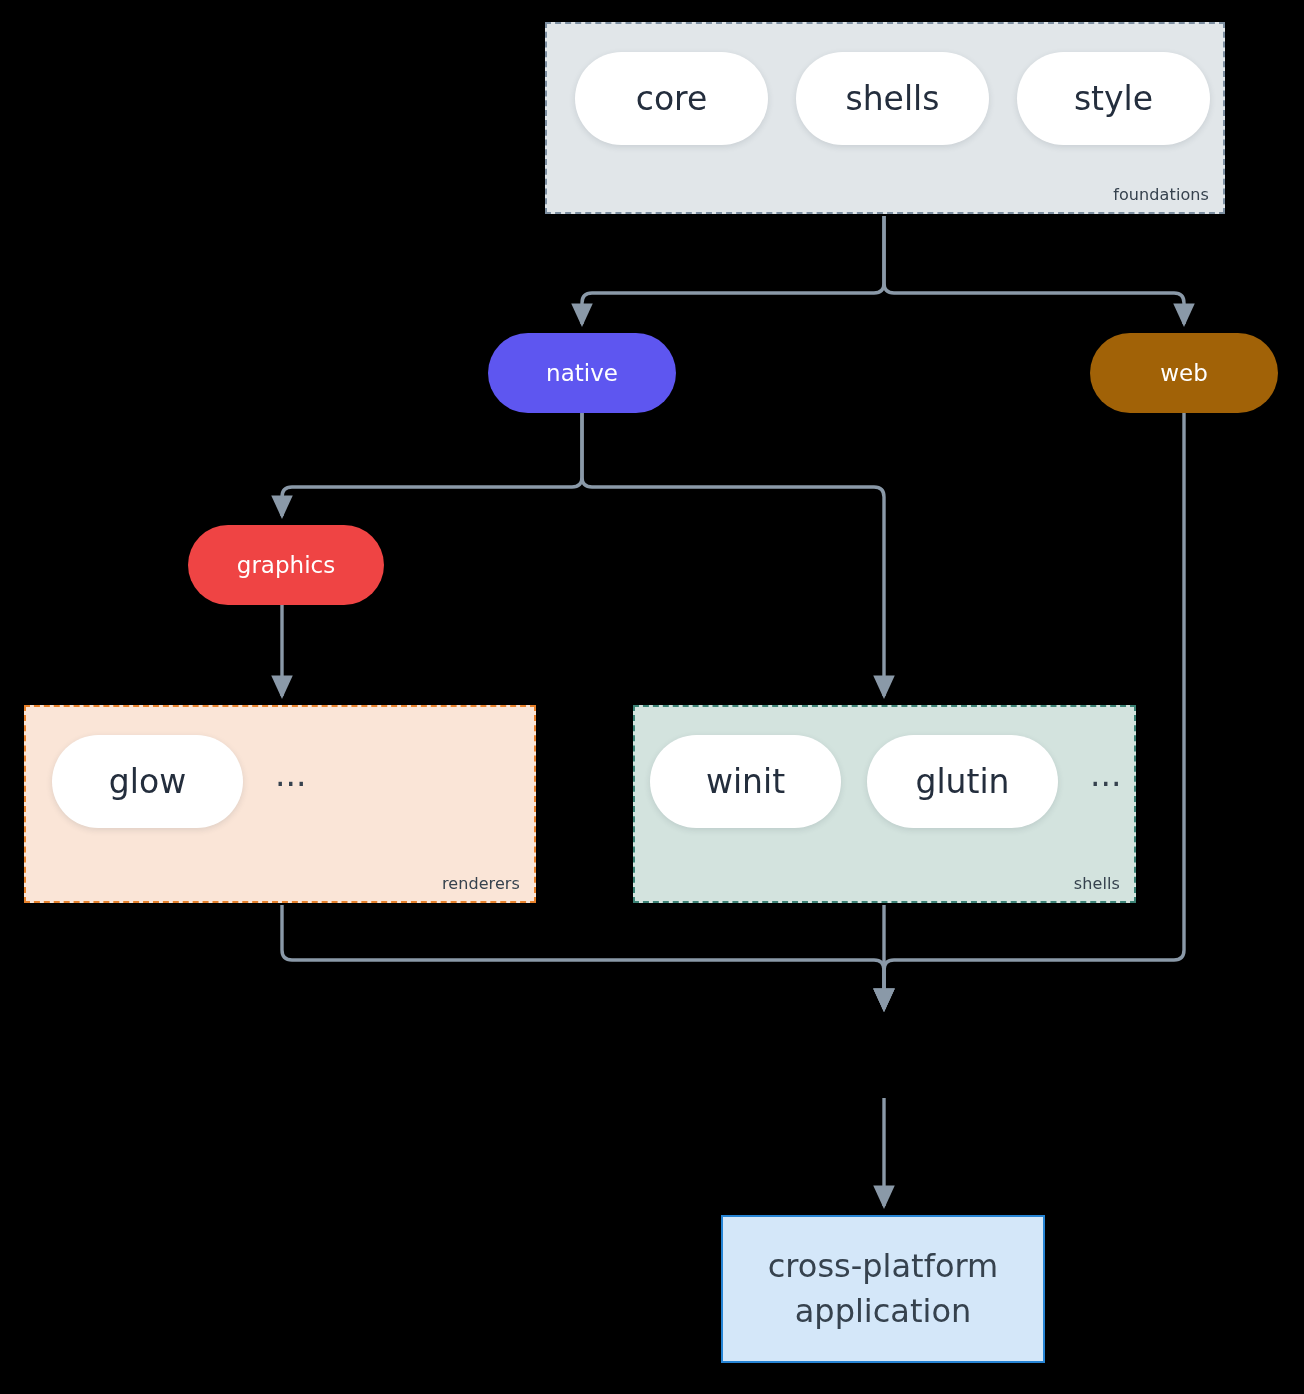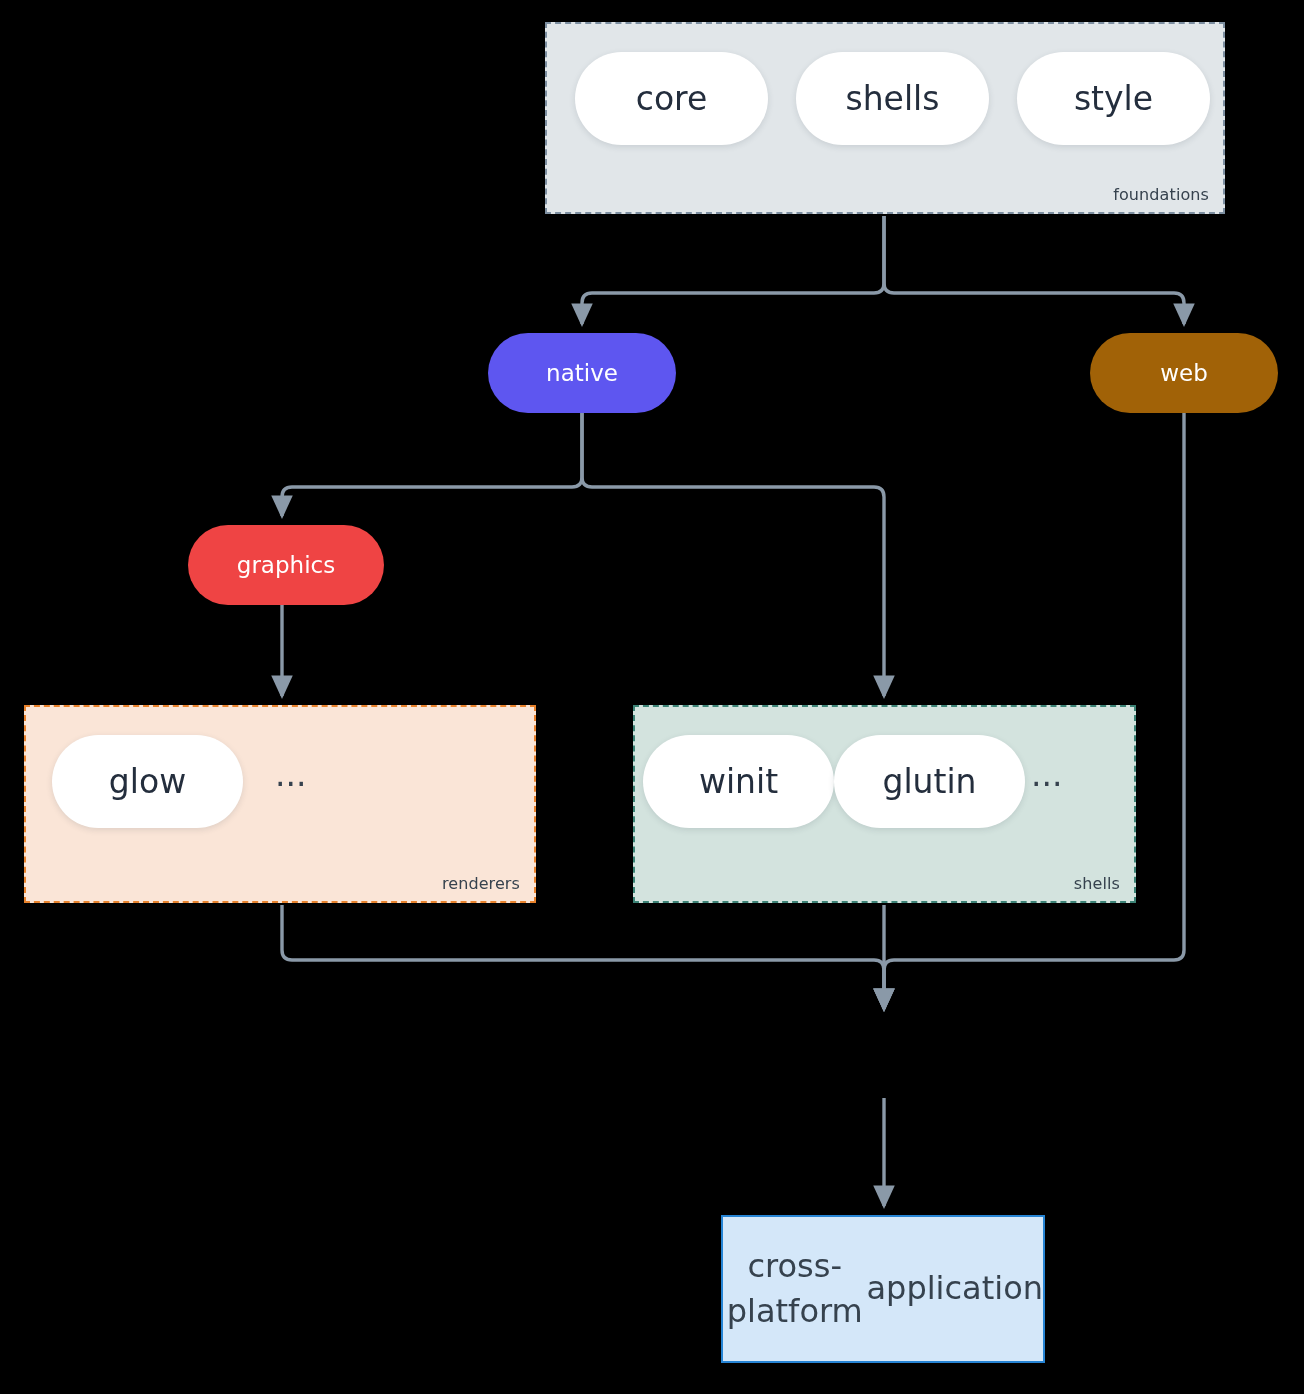--- a/index.html
+++ b/index.html
@@ -78,22 +78,23 @@
 
   #cluster-shells {
     left: 633px;
     top: 705px;
     width: 503px;
     height: 198px;
     background: #D3E3DE;
     border-color: #3C8376;
   }
   #cluster-shells .cluster-row {
-    left: 8px;
+    left: 15px;
     top: 28px;
+    gap: 26px;
   }
 
   
   .pill {
     display: flex;
     align-items: center;
     justify-content: center;
     background: #FFFFFF;
     border-radius: 999px;
     color: #242E3D;
@@ -133,21 +134,21 @@
   #node-application {
     position: absolute;
     left: 721px;
     top: 1215px;
     width: 324px;
     height: 148px;
     background: #D4E7F9;
     border: 2px solid #2684D4;
     box-sizing: border-box;
     display: flex;
-    flex-direction: row;
+    flex-direction: column;
     align-items: center;
     justify-content: center;
     color: #36424E;
     font-size: 32px;
     line-height: 1.42;
     text-align: center;
   }
 </style>
 </head>
 <body>

